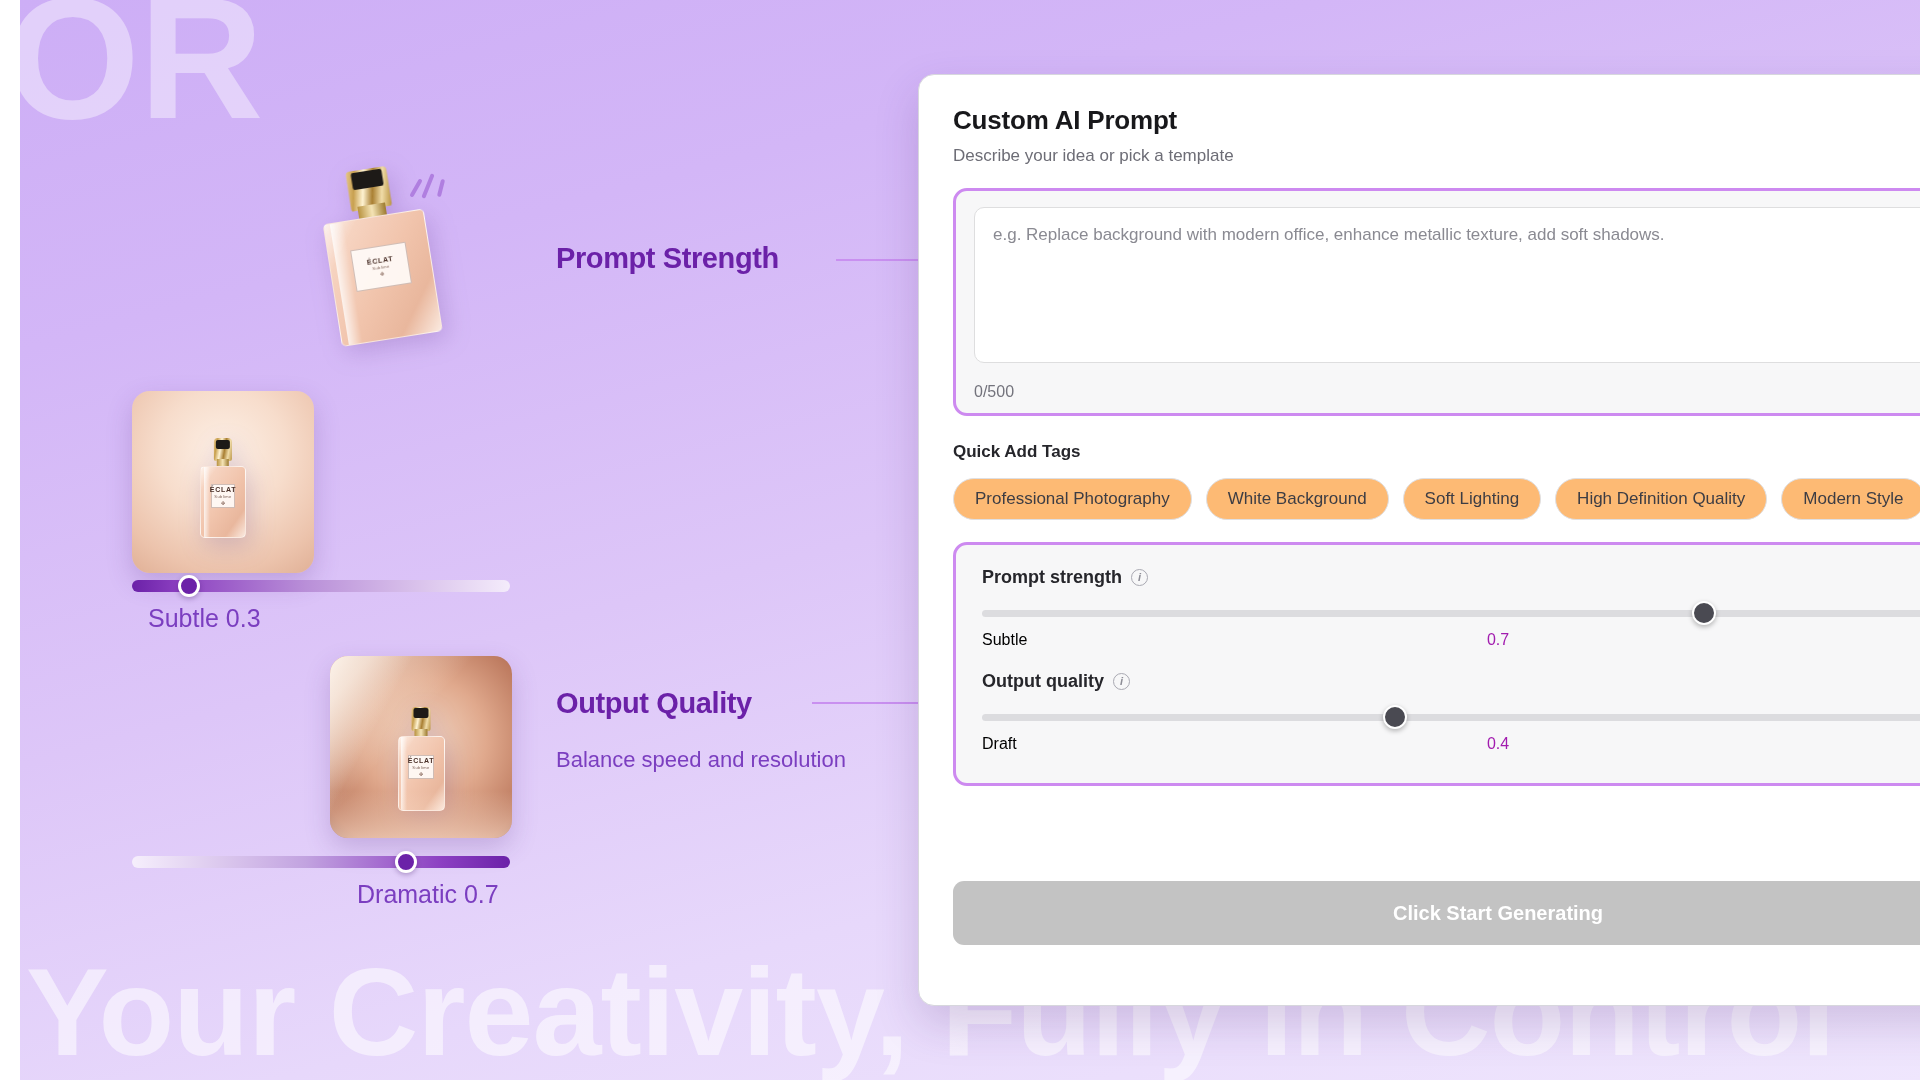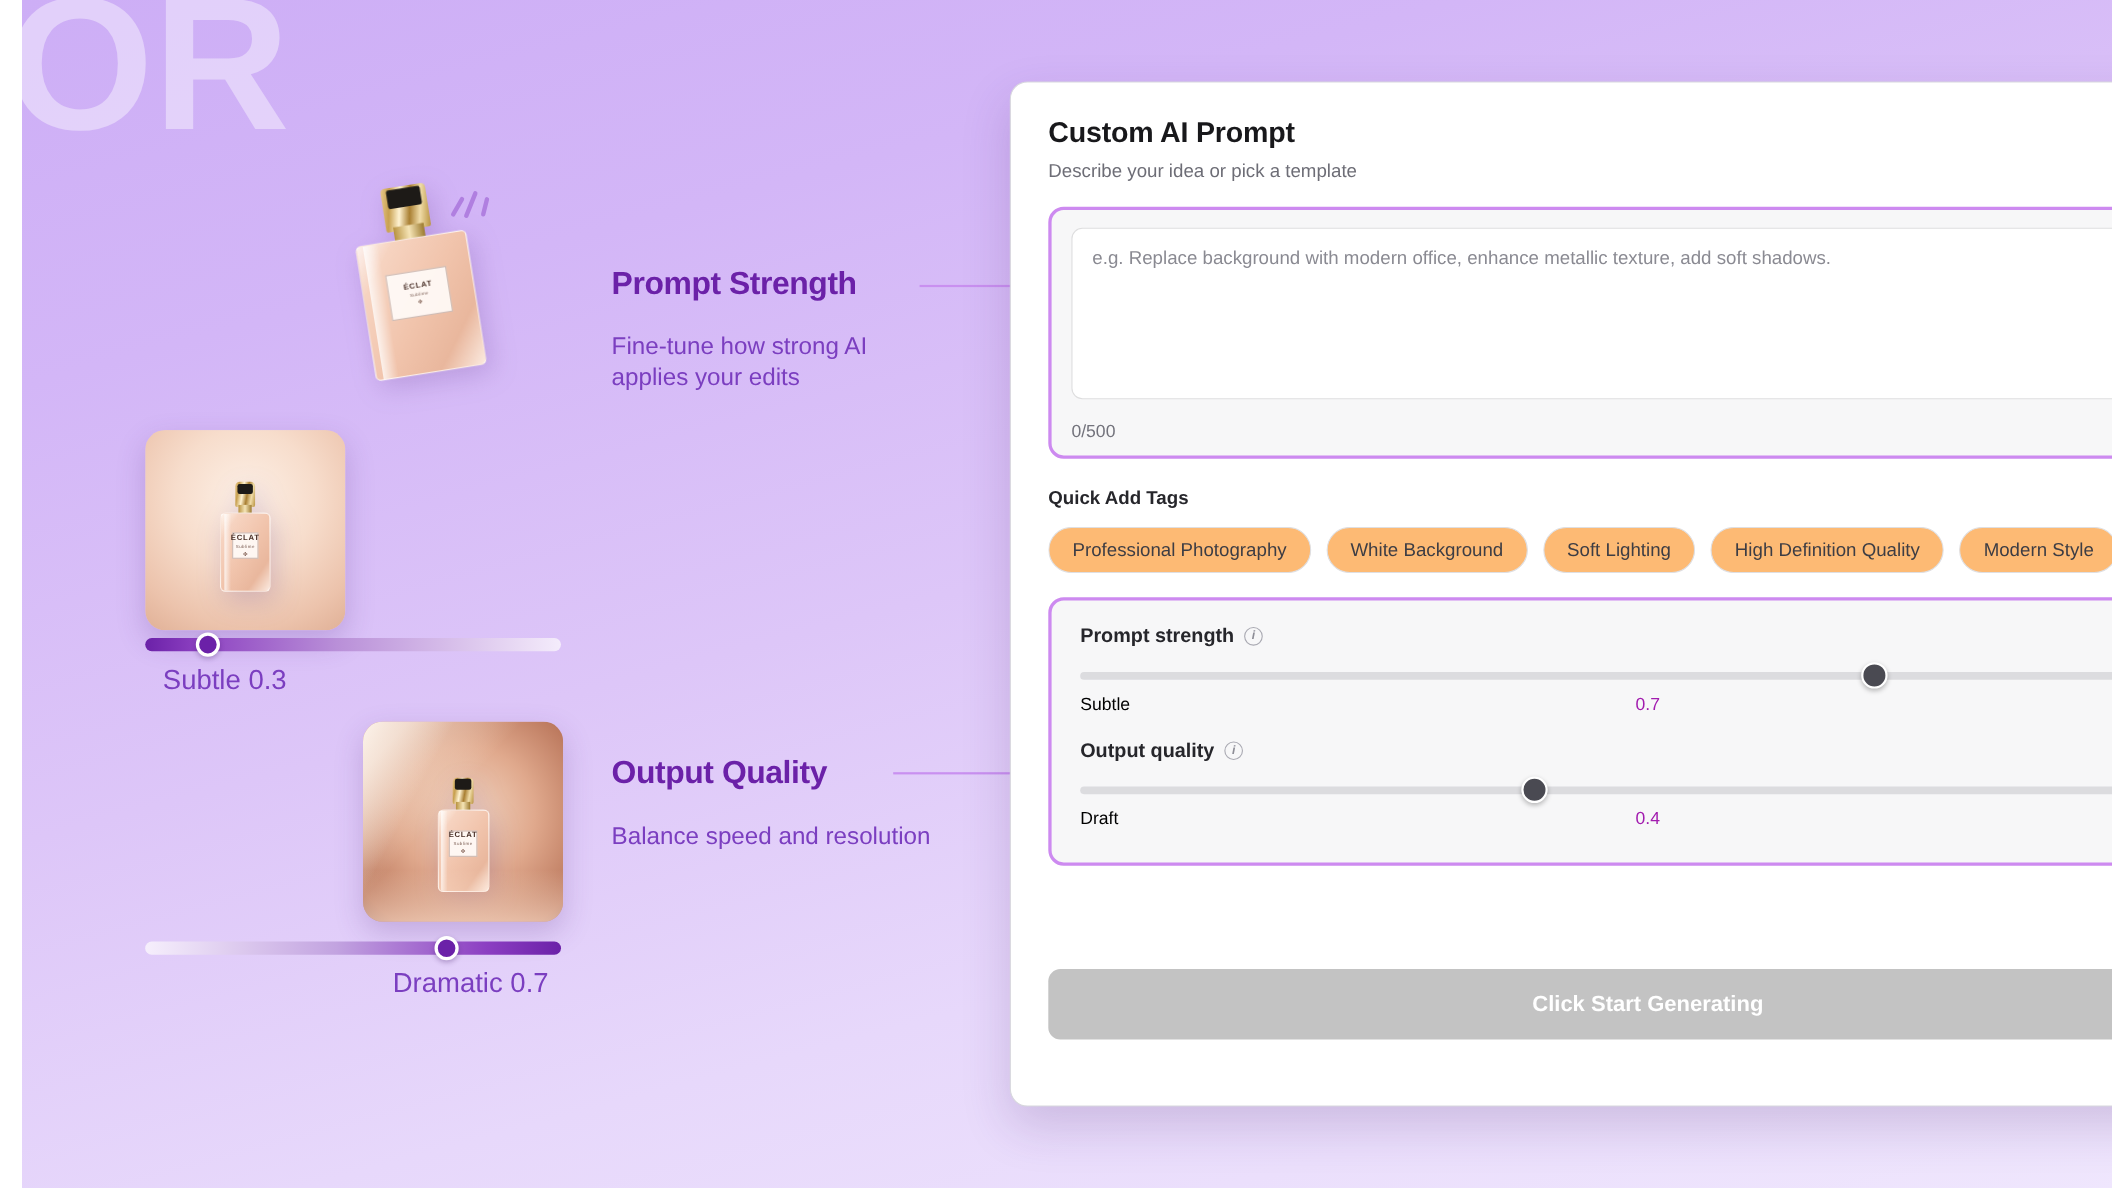--- a/index.html
+++ b/index.html
@@ -352,20 +352,21 @@
     font-weight: 700;
     cursor: default;
   }
 </style>
 </head>
 <body>
 
 <div id="stage">
 
   <div class="bg-word" id="bg-word-top">OR</div>
+  <div class="bg-word" id="bg-word-bottom">Your Creativity, Fully in Control</div>
 
 
   <div id="hero-bottle">
     <div class="bottle">
       <div class="cap"></div>
       <div class="neck"></div>
       <div class="body">
         <div class="label">
           <span class="l1">ÉCLAT</span>
           <span class="l2">Sublime</span>
@@ -375,21 +376,20 @@
     </div>
   </div>
   <div id="hero-sparkle">
       <i></i>
       <i></i>
       <i></i>
     </div>
 
   <div class="callout" id="callout-prompt-strength">
     <div class="callout-title">Prompt Strength</div>
-    <div class="callout-desc">Fine-tune how strong AI applies your edits</div>
   </div>
   <div class="connector" id="connector-1">
     <span class="dot"></span>
   </div>
 
   <div class="callout" id="callout-output-quality">
     <div class="callout-title">Output Quality</div>
     <div class="callout-desc">Balance speed and resolution</div>
   </div>
   <div class="connector" id="connector-2">

